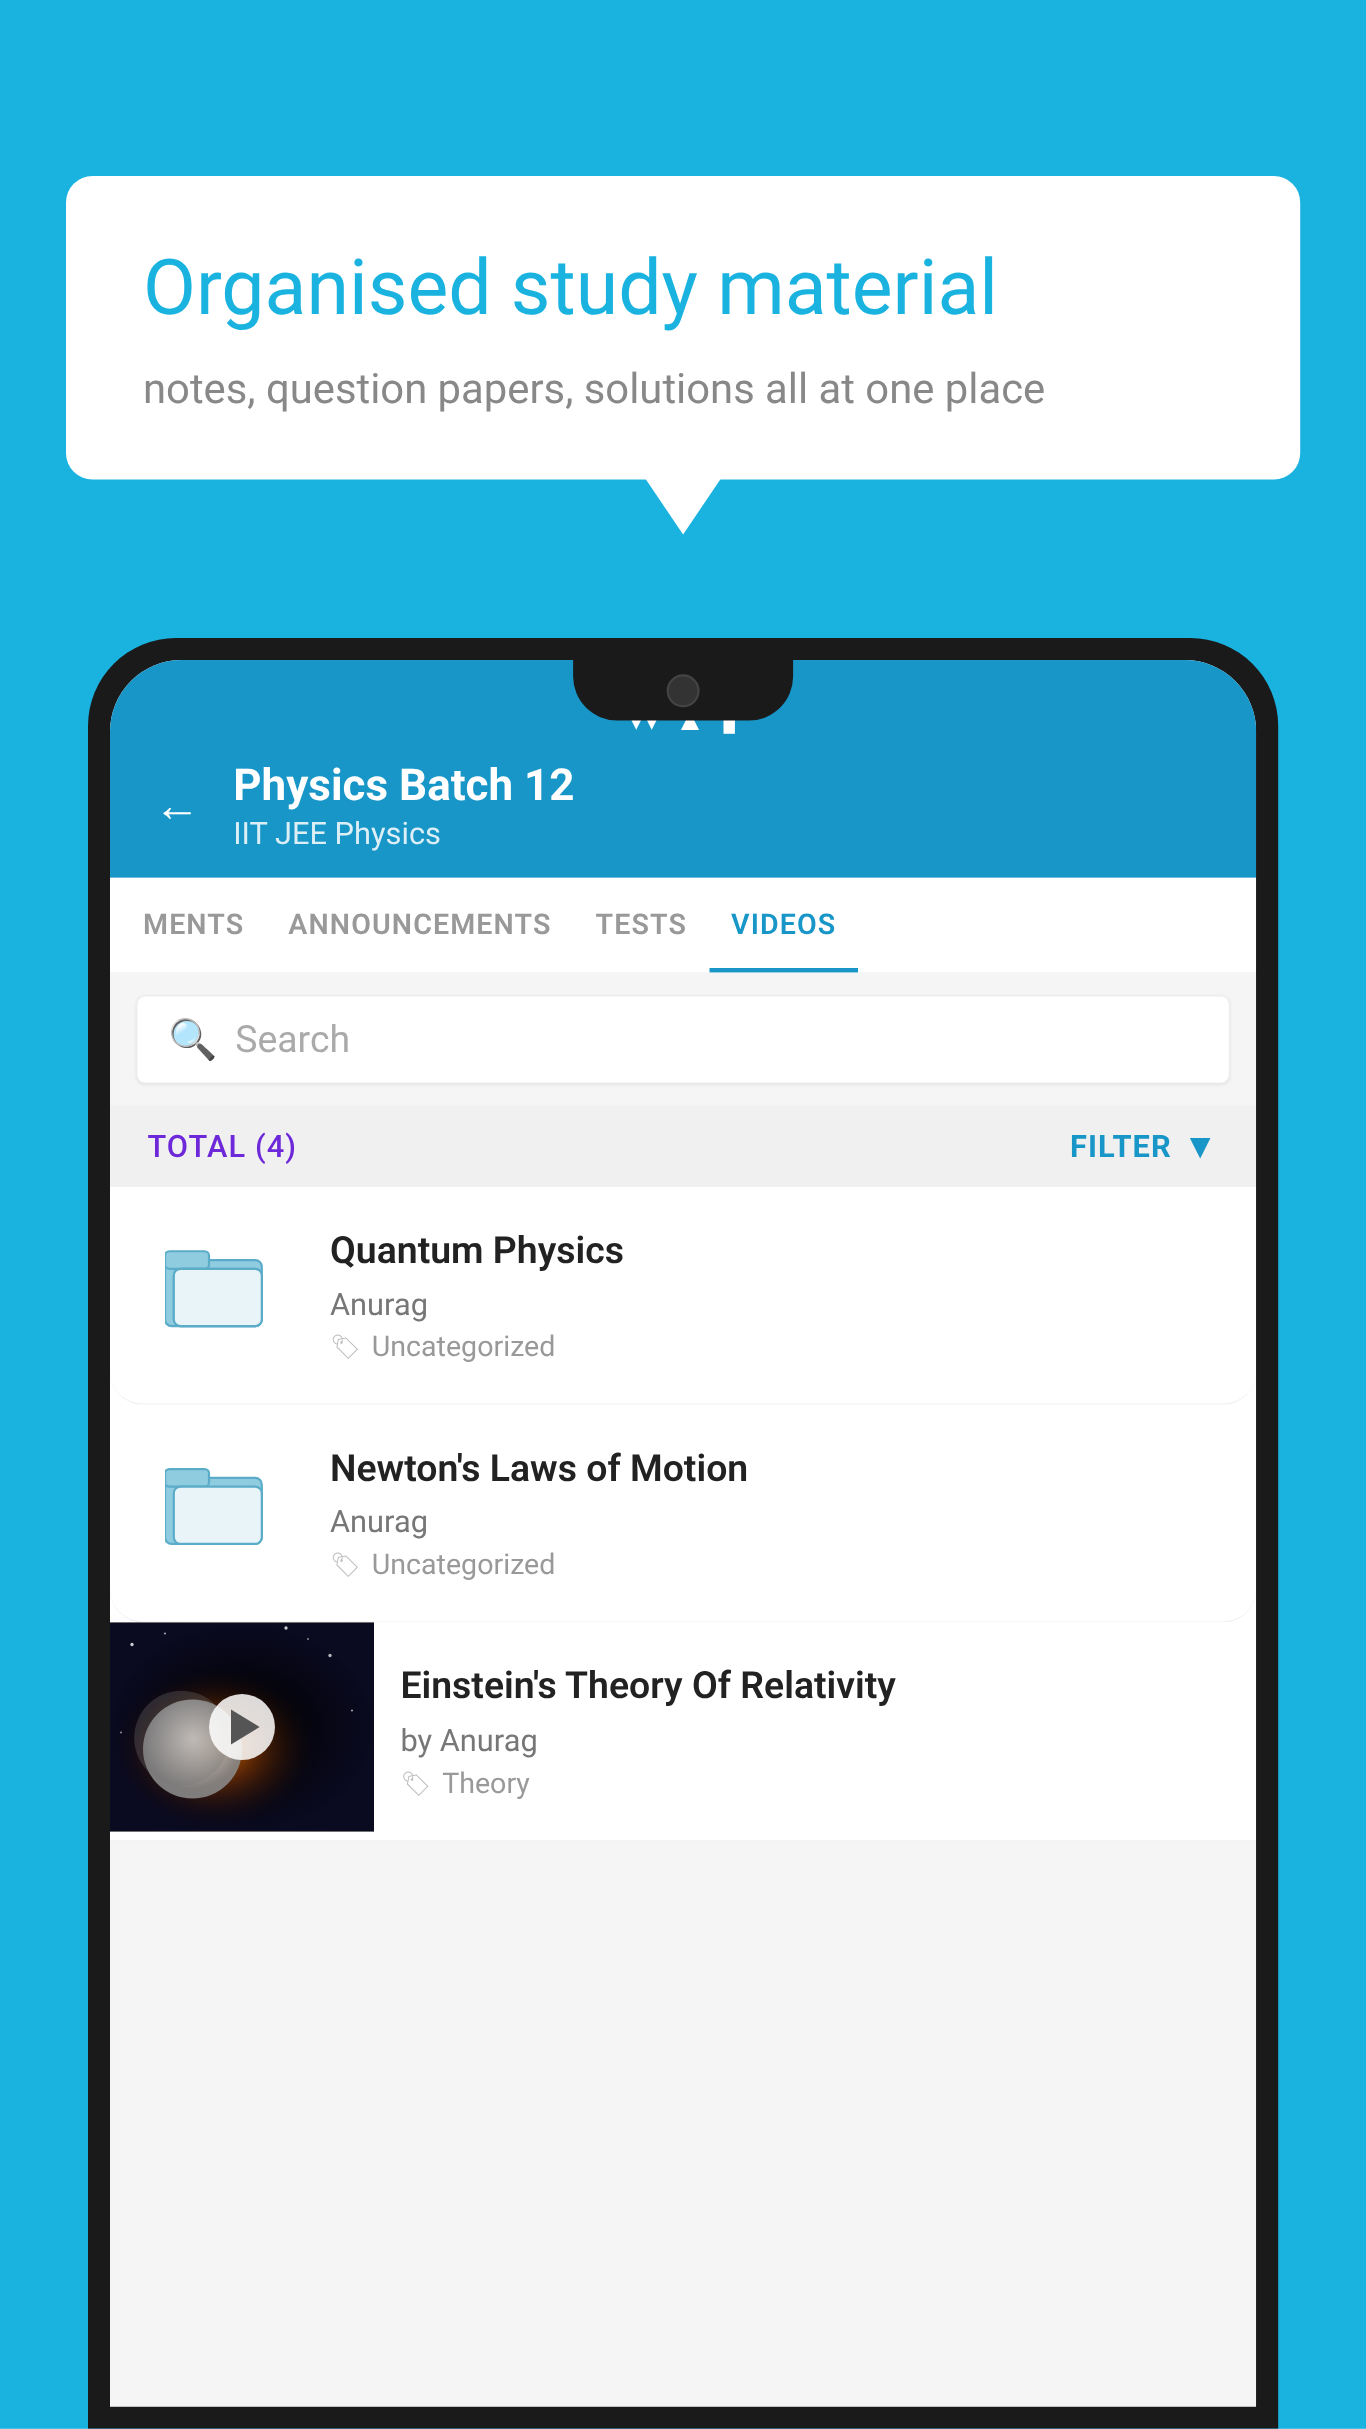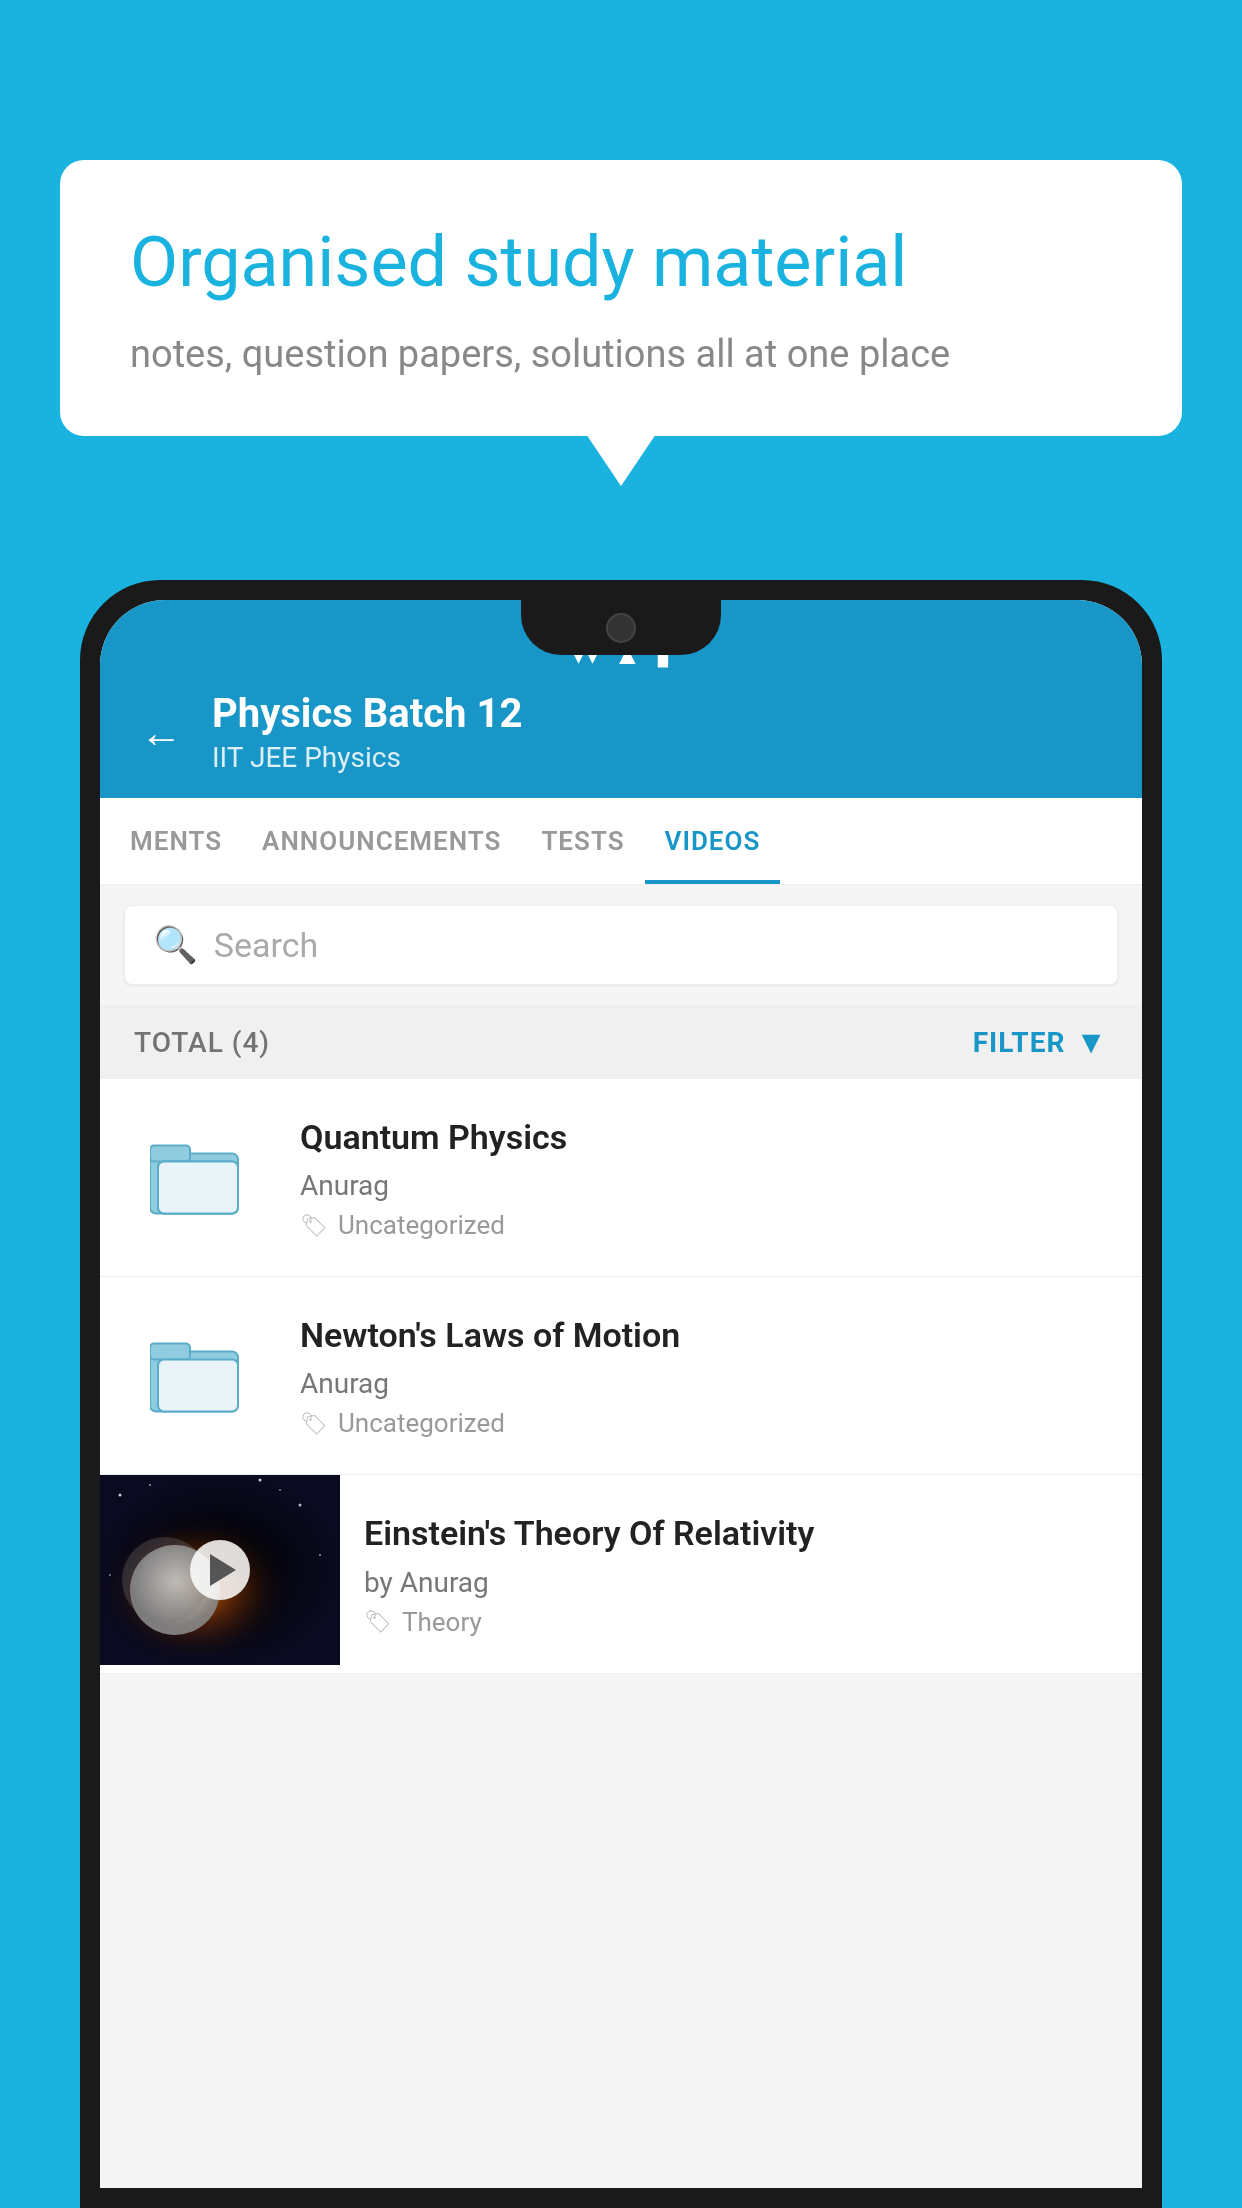--- a/index.html
+++ b/index.html
@@ -229,21 +229,21 @@
     
     .filter-row {
       background: #f0f0f0;
       display: flex;
       align-items: center;
       justify-content: space-between;
       padding: 18px 34px;
     }
 
     .total-label {
-      color: #737373;
+      color: #6d28d9;
       font-size: 28px;
       font-weight: 500;
       letter-spacing: 1px;
     }
 
     .filter-btn {
       display: flex;
       align-items: center;
       gap: 10px;
       color: #1896c8;
@@ -258,25 +258,26 @@
       color: #1896c8;
     }
 
     
     .video-list {
       background: white;
     }
 
     .video-item {
       display: flex;
-      align-items: center;
+      align-items: flex-start;
       padding: 36px 30px;
       border-bottom: 1px solid #eee;
       gap: 30px;
       background: white;
+      border-radius: 30px;
     }
 
     .video-thumb {
       width: 140px;
       height: 110px;
       background: #222;
       border-radius: 6px;
       flex-shrink: 0;
       position: relative;
       overflow: hidden;

